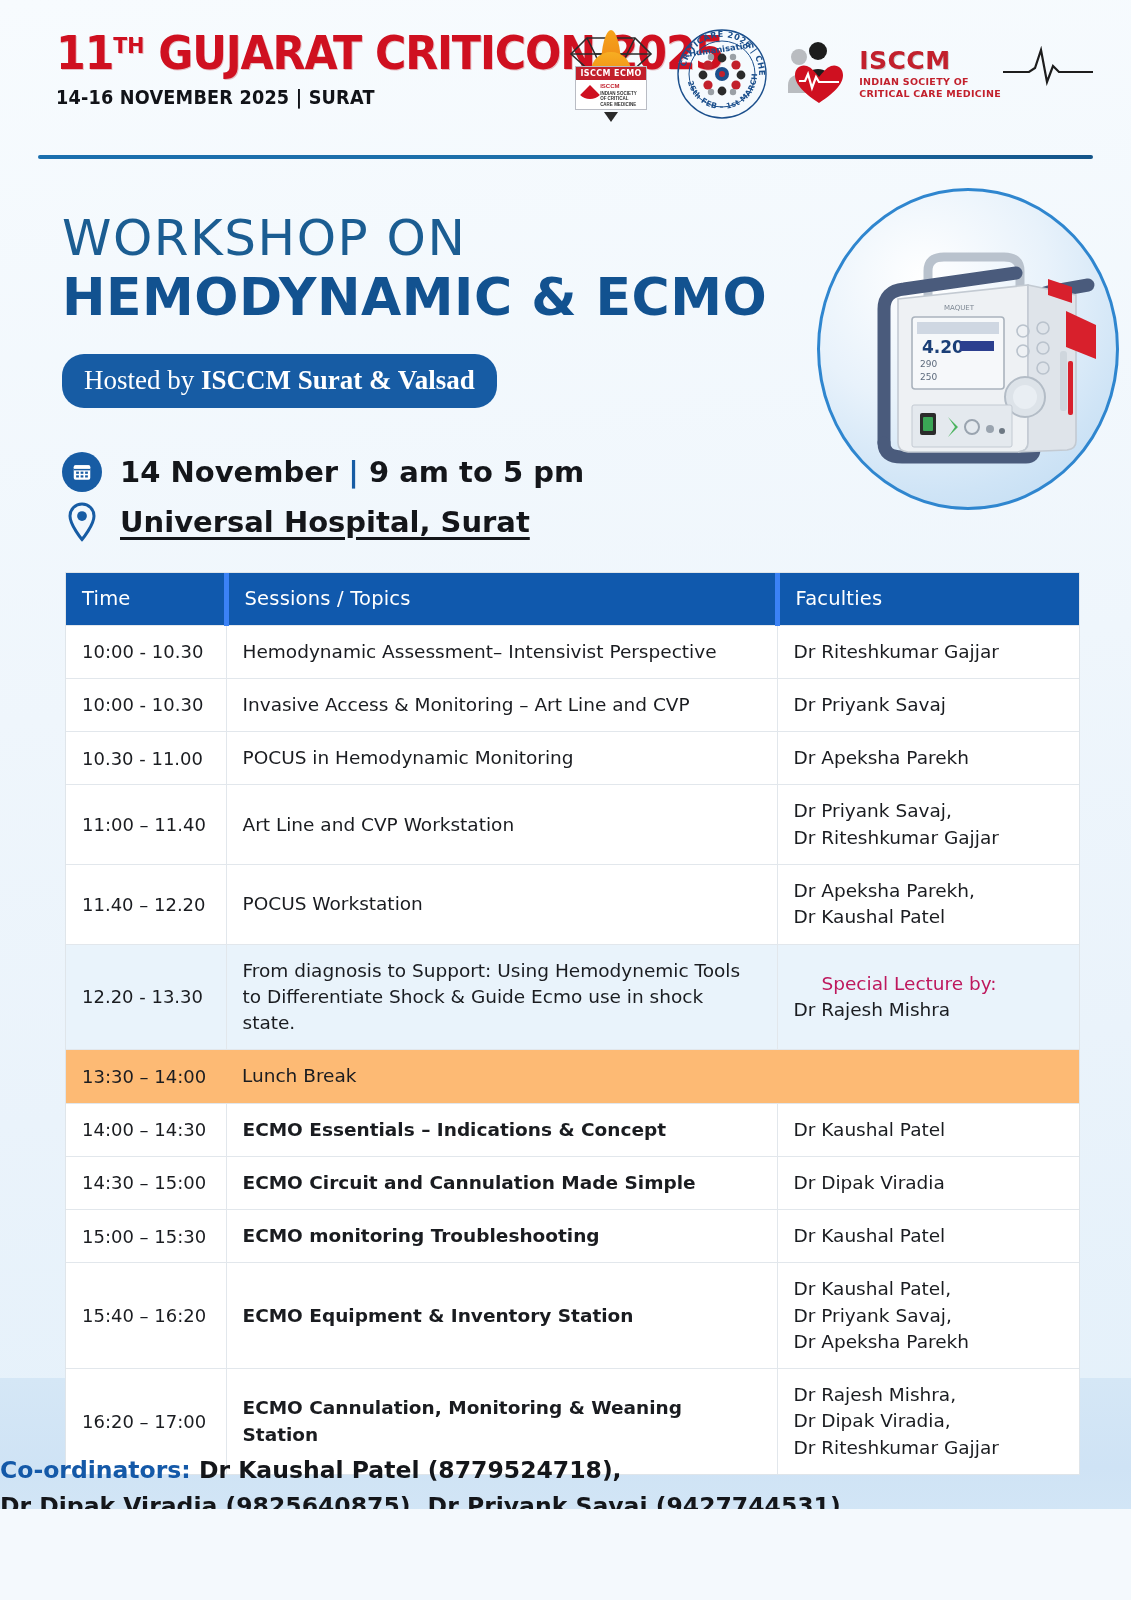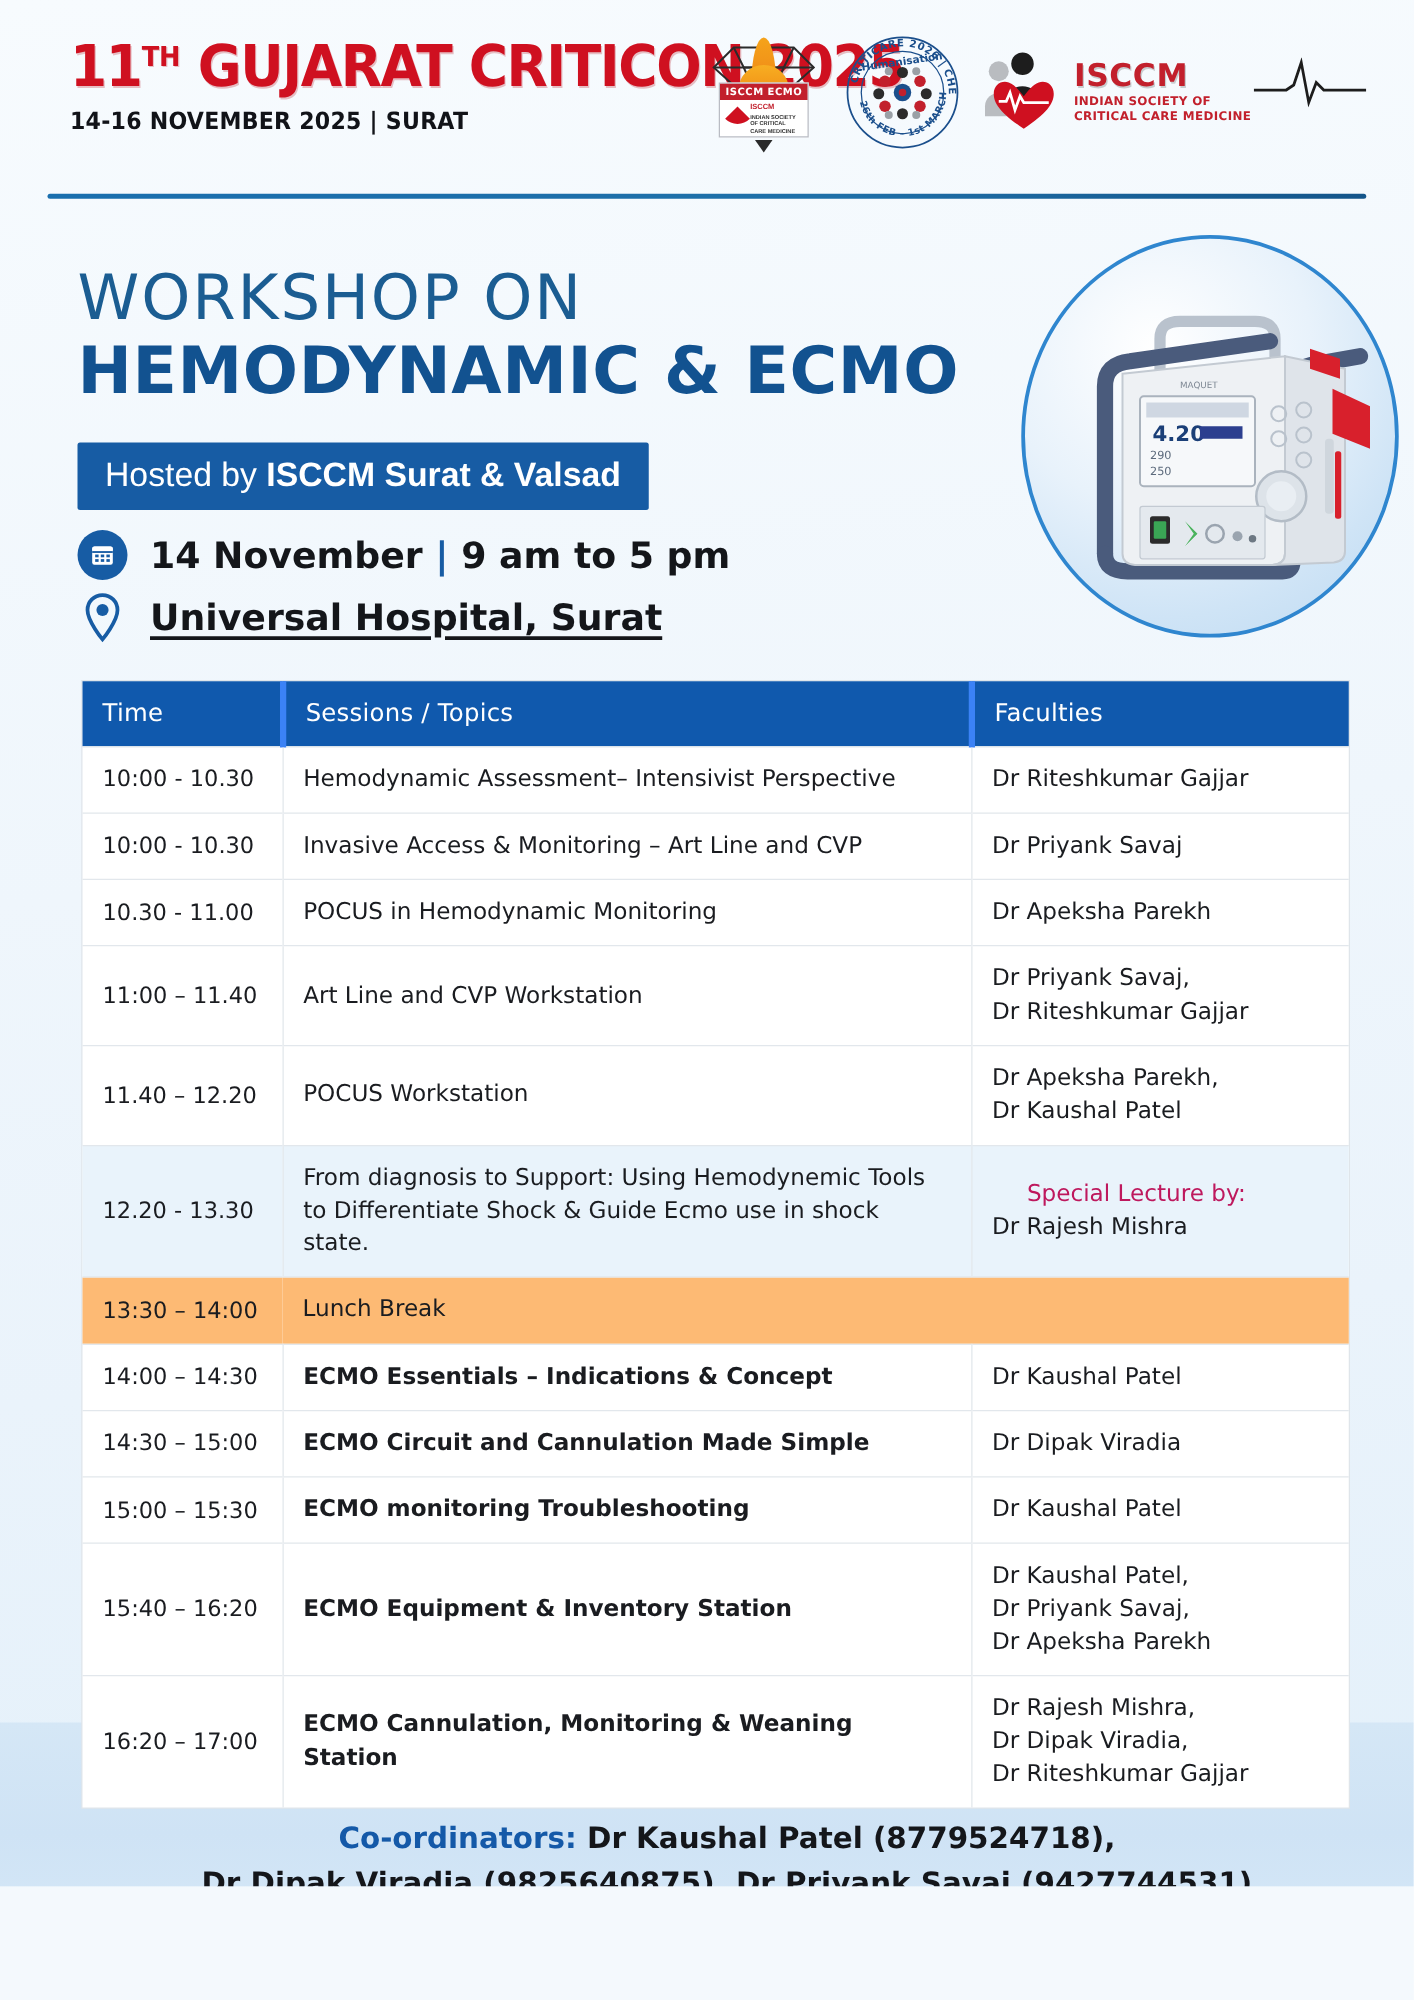--- a/index.html
+++ b/index.html
@@ -229,32 +229,32 @@
     line-height: 1.1;
     margin-top: 4px;
     white-space: nowrap;
   }
 
   .hosted-pill {
     display: inline-block;
     margin-top: 28px;
     background: #175ca4;
     color: #ffffff;
-    border-radius: 2px;
+    border-radius: 22px;
     padding: 13px 22px 14px 22px;
-    font-family: Liberation Sans, sans-serif;
+    font-family: Liberation Serif, serif;
     font-size: 27px;
     font-weight: 400;
     line-height: 1;
     white-space: nowrap;
   }
   .hosted-pill b { font-weight: 700; }
 
   .meta {
-    margin-top: 16px;
+    margin-top: 44px;
   }
   .meta-row {
     display: flex;
     align-items: center;
     gap: 18px;
     margin-bottom: 10px;
   }
   .icon-circle {
     width: 40px; height: 40px;
     border-radius: 50%;
@@ -356,27 +356,26 @@
     background: #fdba74;
     border-right: none;
   }
 
   
   .footer {
     position: absolute;
     left: 0; right: 0;
     top: 1452px;
     z-index: 4;
-    text-align: center;
+    text-align: left;
     font-family: "DejaVu Sans", sans-serif;
     font-weight: 700;
     font-size: 23.5px;
     color: #14161a;
     line-height: 1.55;
-    padding-left: 32px;
   }
   .footer .coord-label { color: #1459a8; }
 </style>
 </head>
 <body>
 
 <div class="poster">
 
   <div class="bottom-band"></div>
 

